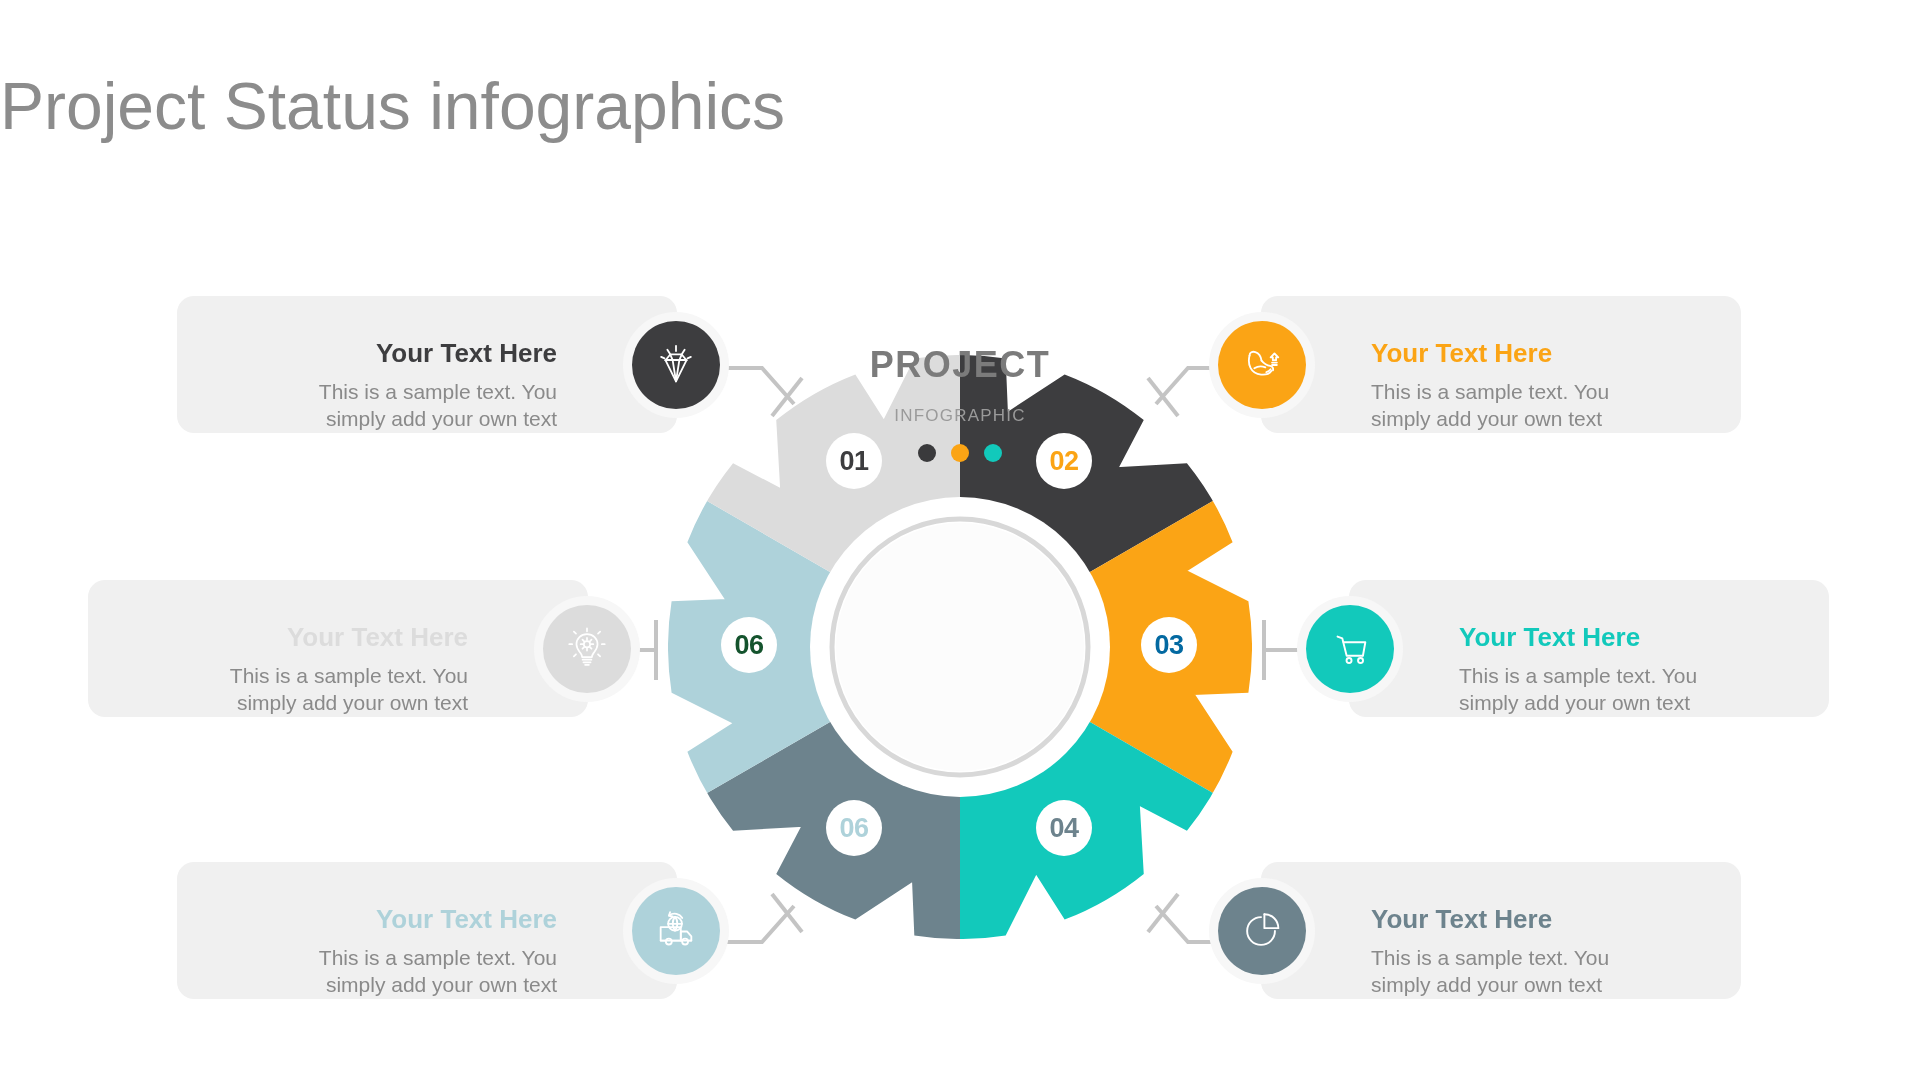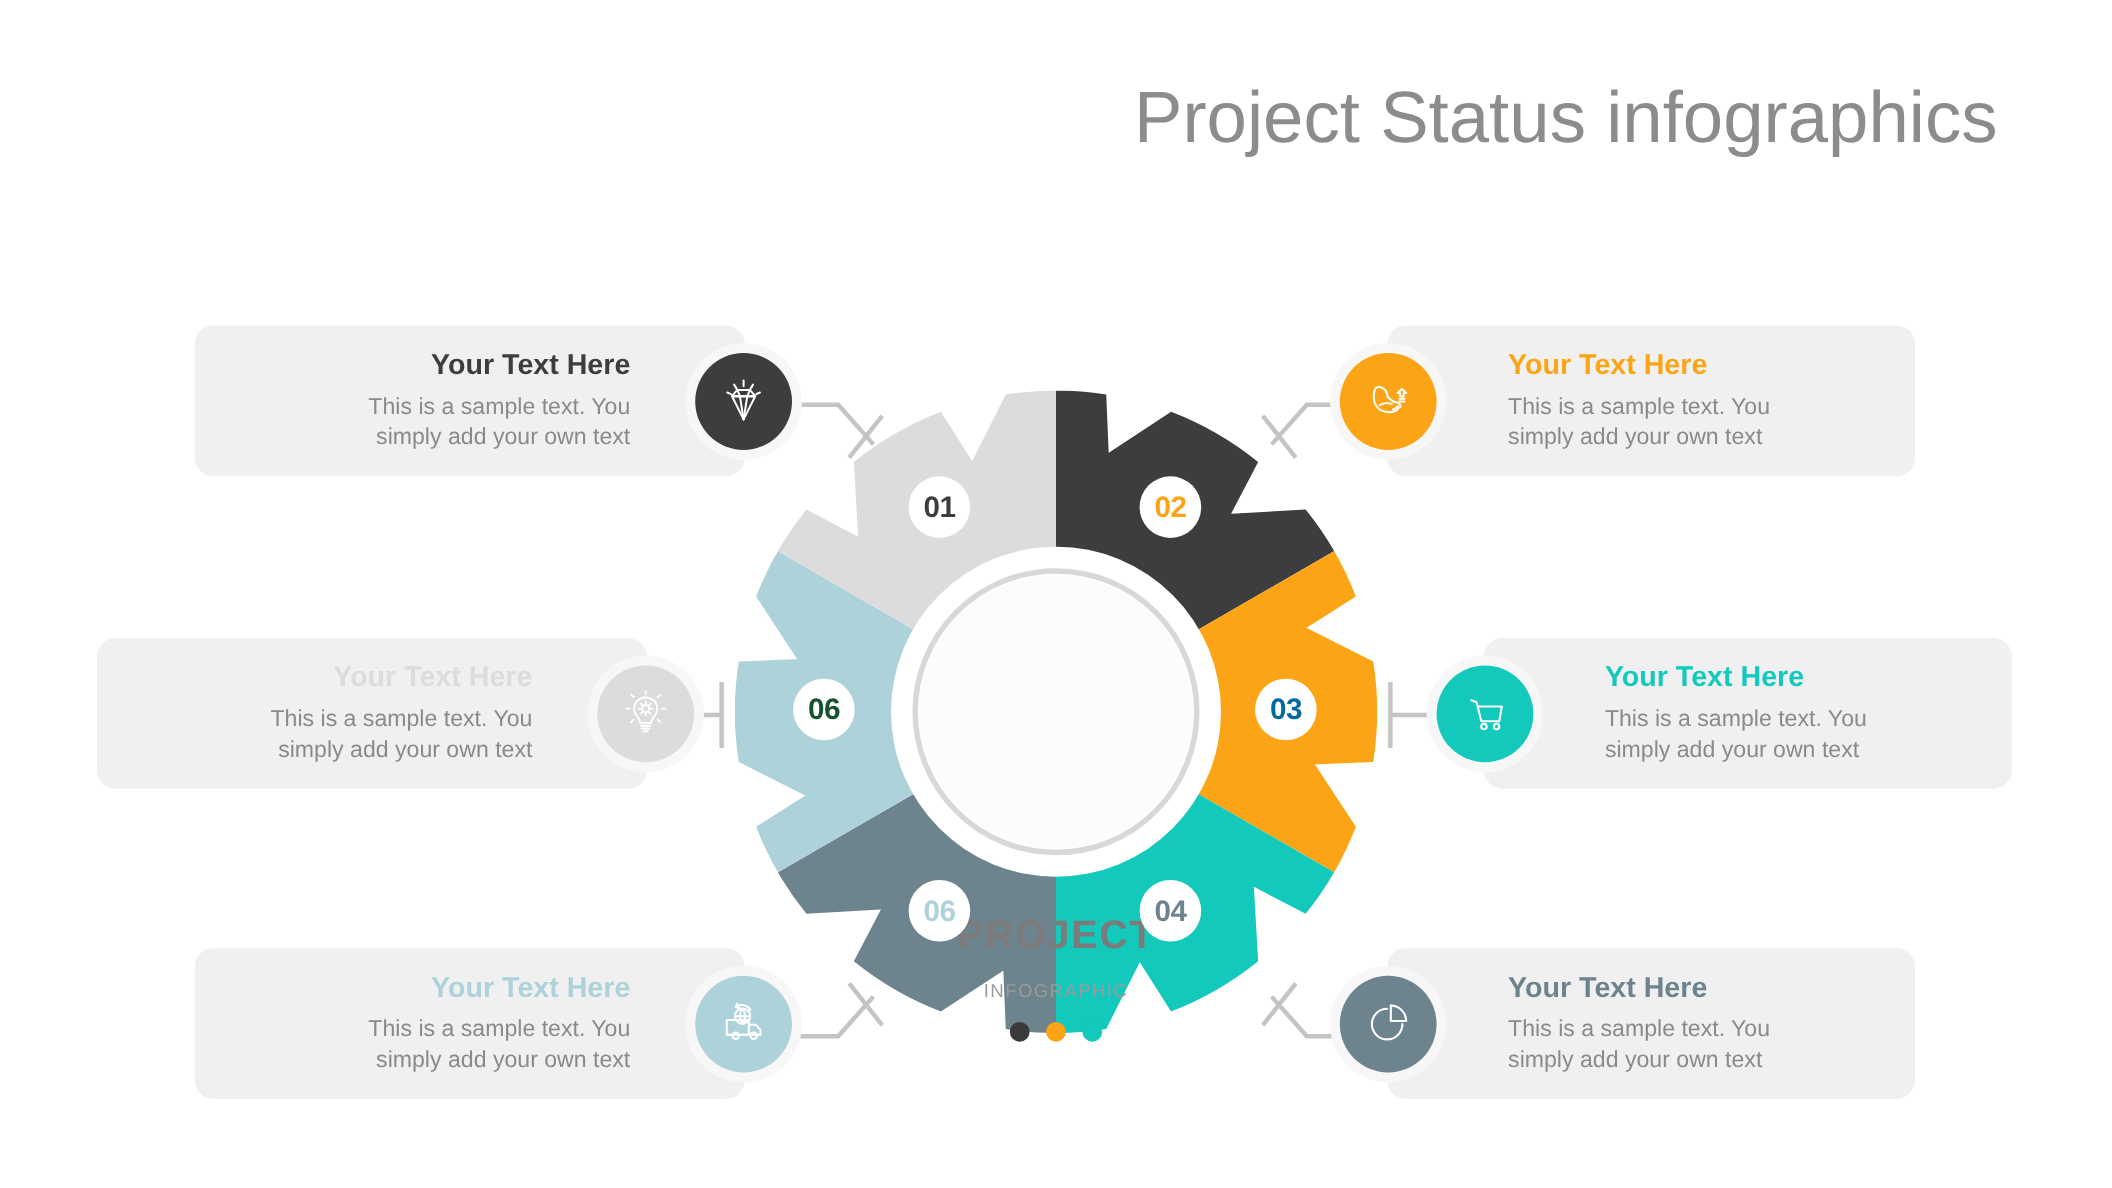--- a/index.html
+++ b/index.html
@@ -5,21 +5,21 @@
   * { margin:0; padding:0; box-sizing:border-box; }
   html,body { width:1920px; height:1080px; }
   body {
     background:#ffffff;
     font-family:"Liberation Sans","DejaVu Sans",sans-serif;
     overflow:hidden;
     position:relative;
   }
 
   
-  #header { position:absolute; top:0; left:0; width:1816px; text-align:right; }
+  #header { position:absolute; top:0; left:0; width:1816px; text-align:left; }
   #page-title {
     margin-top:72px;
     font-size:66px;
     font-weight:400;
     color:#8c8c8c;
     letter-spacing:0px;
     line-height:1.05;
   }
   #page-subtitle {
     margin-top:20px;
@@ -38,21 +38,21 @@
     width:600px; height:600px;
   }
   #gear-svg { display:block; width:600px; height:600px; }
 
   
   #hub-text {
     position:absolute;
     left:660px; top:347px;
     width:600px; height:600px;
     display:flex; flex-direction:column;
-    align-items:center; justify-content:flex-end;
+    align-items:center; justify-content:flex-start;
     pointer-events:none;
   }
   #hub-title {
     font-size:36px; font-weight:bold; color:#7b7b7b;
     letter-spacing:1.5px; line-height:1;
   }
   #hub-sub {
     margin-top:24px;
     font-size:17px; font-weight:400; color:#9a9a9a;
     letter-spacing:1.2px; line-height:1;
@@ -72,22 +72,22 @@
 
   
   .card {
     position:absolute;
     background:#f0f0f0;
     border-radius:17px;
     height:137px;
   }
   .card-inner {
     position:absolute; inset:0;
-    display:flex; align-items:center;
-    padding:0 20px;
+    display:flex; align-items:flex-end;
+    padding:0 36px;
   }
   .card.left .card-inner  { flex-direction:row;  justify-content:flex-start; }
   .card.right .card-inner { flex-direction:row;  justify-content:flex-start; }
   .card-text { display:flex; flex-direction:column; }
   .card.left .card-text  { align-items:flex-end;   text-align:right; }
   .card.right .card-text { align-items:flex-start; text-align:left; }
   .card-title {
     font-size:26px; font-weight:bold; line-height:1.15;
     margin-bottom:9px;
   }

